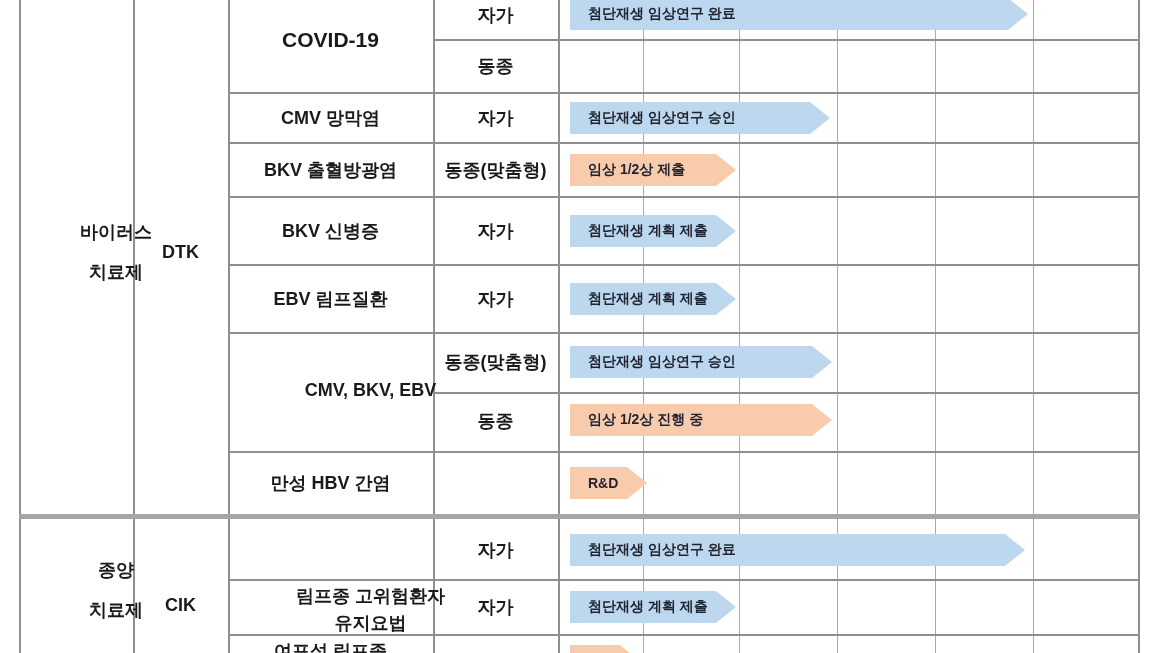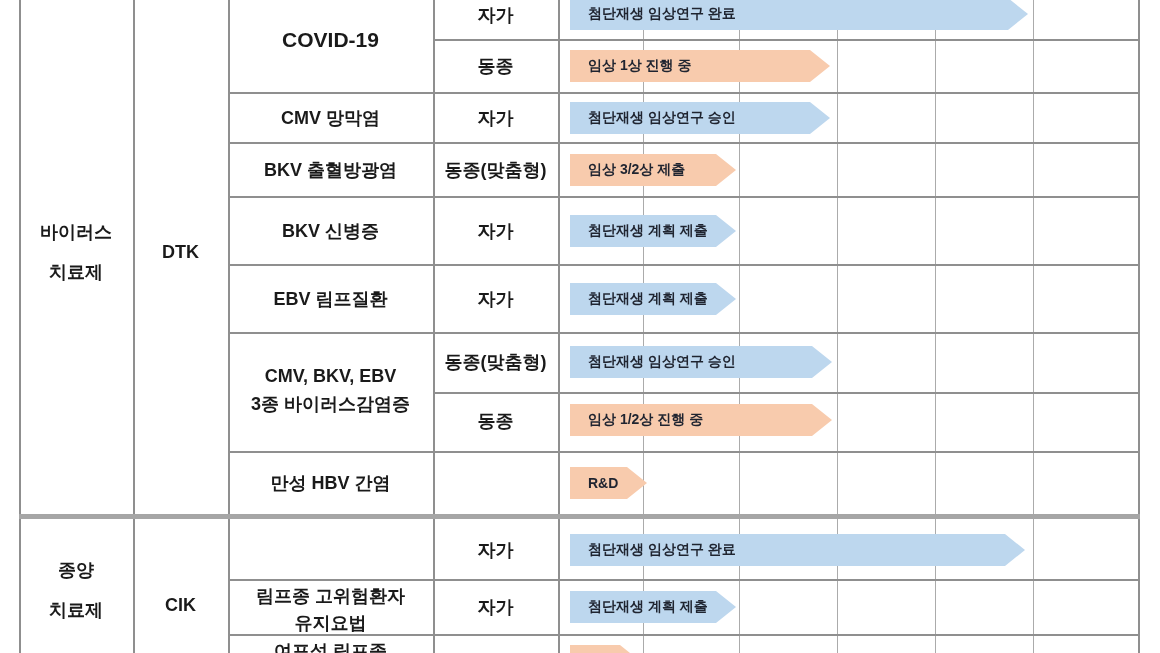--- a/index.html
+++ b/index.html
@@ -15,21 +15,21 @@
   
   .vline{position:absolute;top:0;height:653px;width:2px;background:#8f8f8f;z-index:1;}
   .vline.chart{width:1px;background:#ababab;}
   .hline{position:absolute;height:2px;background:#8f8f8f;z-index:1;}
   .hline.thick{height:5px;background:#a6a6a6;}
   
   .cell{
     position:absolute;display:flex;align-items:center;justify-content:center;
     text-align:center;z-index:2;font-size:18px;letter-spacing:0;
   }
-  .cell.two-line{flex-direction:column;}
+  .cell.two-line{flex-direction:column;margin-left:40px;}
   .cell.big{font-size:21px;}
   .clip{overflow:hidden;align-items:flex-start;}
   
   .arrow{
     position:absolute;left:570px;height:32px;z-index:3;
     display:flex;align-items:center;
     clip-path:polygon(0 0, calc(100% - 20px) 0, 100% 50%, calc(100% - 20px) 100%, 0 100%);
   }
   .arrow.blue{background:#BDD7EE;}
   .arrow.orange{background:#F8CBAD;}
@@ -79,21 +79,20 @@
   </div>
   <div class="cell" style="left:133px;top:591px;width:95px;height:28px">CIK</div>
 
   <div class="cell big" style="left:228px;top:26px;width:205px;height:28px">COVID-19</div>
   <div class="cell" style="left:228px;top:104px;width:205px;height:28px">CMV 망막염</div>
   <div class="cell" style="left:228px;top:156px;width:205px;height:28px">BKV 출혈방광염</div>
   <div class="cell" style="left:228px;top:217px;width:205px;height:28px">BKV 신병증</div>
   <div class="cell" style="left:228px;top:285px;width:205px;height:28px">EBV 림프질환</div>
   <div class="cell two-line" style="left:228px;top:362px;width:205px;height:56px;line-height:28px">
     <span>CMV, BKV, EBV</span>
-    <span>3종 바이러스감염증</span>
   </div>
   <div class="cell" style="left:228px;top:469px;width:205px;height:28px">만성 HBV 간염</div>
   <div class="cell two-line" style="left:228px;top:583px;width:205px;height:54px;line-height:27px">
     <span>림프종 고위험환자</span>
     <span>유지요법</span>
   </div>
   <div class="cell clip" style="left:228px;top:638px;width:205px;height:15px;line-height:26px">여포성 림프종</div>
 
   <div class="cell" style="left:433px;top:1px;width:125px;height:28px">자가</div>
   <div class="cell" style="left:433px;top:52px;width:125px;height:28px">동종</div>
@@ -102,28 +101,25 @@
   <div class="cell" style="left:433px;top:217px;width:125px;height:28px">자가</div>
   <div class="cell" style="left:433px;top:285px;width:125px;height:28px">자가</div>
   <div class="cell" style="left:433px;top:348px;width:125px;height:28px">동종(맞춤형)</div>
   <div class="cell" style="left:433px;top:407px;width:125px;height:28px">동종</div>
   <div class="cell" style="left:433px;top:536px;width:125px;height:28px">자가</div>
   <div class="cell" style="left:433px;top:593px;width:125px;height:28px">자가</div>
 
   <div class="arrow blue" style="top:-2px;width:458px">
     <span class="lbl">첨단재생 임상연구 완료</span>
     </div>
-  <div class="arrow orange" style="top:50px;width:260px">
-    <span class="lbl">임상 1상 진행 중</span>
-    </div>
   <div class="arrow blue" style="top:102px;width:260px">
     <span class="lbl">첨단재생 임상연구 승인</span>
     </div>
   <div class="arrow orange" style="top:154px;width:166px">
-    <span class="lbl">임상 3/2상 제출</span>
+    <span class="lbl">임상 1/2상 제출</span>
     </div>
   <div class="arrow blue" style="top:215px;width:166px">
     <span class="lbl">첨단재생 계획 제출</span>
     </div>
   <div class="arrow blue" style="top:283px;width:166px">
     <span class="lbl">첨단재생 계획 제출</span>
     </div>
   <div class="arrow blue" style="top:346px;width:262px">
     <span class="lbl">첨단재생 임상연구 승인</span>
     </div>

